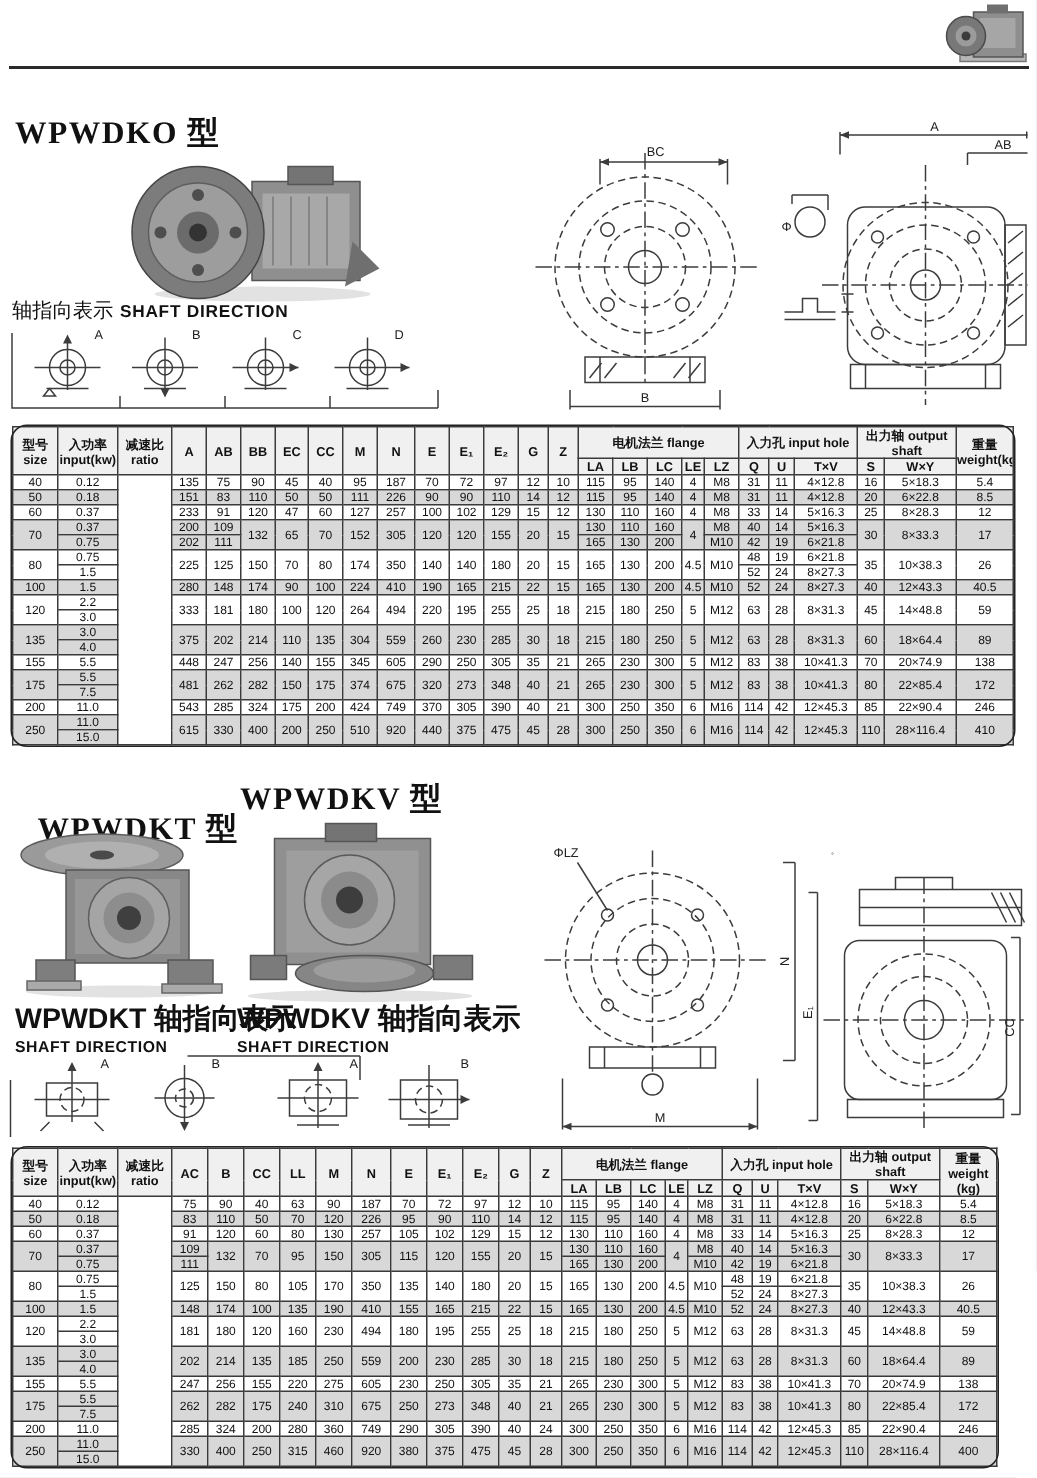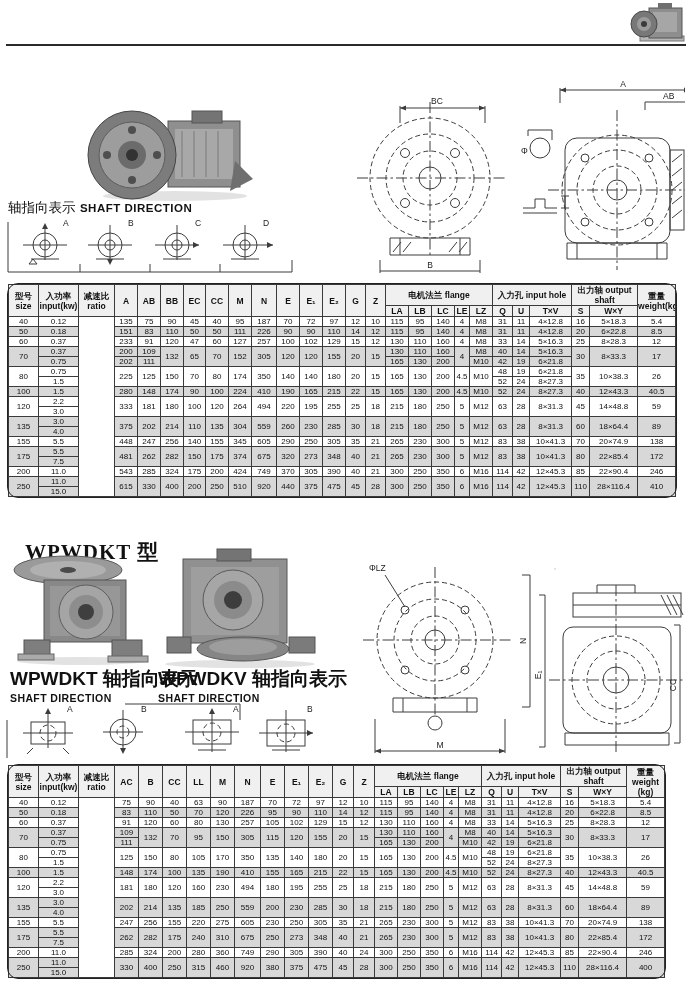--- a/index.html
+++ b/index.html
@@ -38,20 +38,21 @@
       <rect x="12" y="34" width="44" height="5" fill="#b5b5b5" stroke="#777"></rect>
       <rect x="21" y="6" width="33" height="30" fill="#8e8e8e" stroke="#555"></rect>
       <rect x="25" y="10" width="24" height="20" fill="#a6a6a6"></rect>
       <circle cx="16" cy="22" r="13" fill="#787878" stroke="#4a4a4a"></circle>
       <circle cx="16" cy="22" r="7" fill="#9b9b9b"></circle>
       <circle cx="16" cy="22" r="3" fill="#3c3c3c"></circle>
       <rect x="30" y="1" width="14" height="6" fill="#6f6f6f"></rect>
     </svg>
   </div>
 
+  <div class="title" style="left:10px;top:74px">WPWDKO 型</div>
 
   <div class="figure" style="left:80px;top:103px">
     <svg width="175" height="100" viewBox="0 0 175 100">
       <ellipse cx="95" cy="93" rx="72" ry="5" fill="#e2e2e2"></ellipse>
       <rect x="88" y="18" width="72" height="66" fill="#8f8f8f" stroke="#555"></rect>
       <rect x="95" y="26" width="58" height="50" fill="#a8a8a8"></rect>
       <line x1="102" y1="28" x2="102" y2="74" stroke="#7a7a7a"></line>
       <line x1="114" y1="28" x2="114" y2="74" stroke="#7a7a7a"></line>
       <line x1="126" y1="28" x2="126" y2="74" stroke="#7a7a7a"></line>
       <line x1="138" y1="28" x2="138" y2="74" stroke="#7a7a7a"></line>
@@ -596,20 +597,21 @@
           <td rowspan="2">28×116.4</td>
           <td rowspan="2">410</td>
         </tr>
         <tr class="sh">
           <td>15.0</td>
         </tr>
       </tbody>
     </table>
 
   <div class="title" style="left:25px;top:538px">WPWDKT 型</div>
+  <div class="title" style="left:160px;top:518px">WPWDKV 型</div>
 
   <div class="figure" style="left:10px;top:548px">
     <svg width="145" height="118" viewBox="0 0 145 118">
       <ellipse cx="72" cy="113" rx="65" ry="4" fill="#e2e2e2"></ellipse>
       <ellipse cx="58" cy="22" rx="54" ry="14" fill="#9a9a9a" stroke="#5c5c5c"></ellipse>
       <ellipse cx="58" cy="22" rx="38" ry="9" fill="#b0b0b0"></ellipse>
       <ellipse cx="58" cy="22" rx="8" ry="3" fill="#4a4a4a"></ellipse>
       <rect x="34" y="32" width="82" height="62" fill="#888" stroke="#555"></rect>
       <rect x="40" y="38" width="70" height="50" fill="#979797"></rect>
       <circle cx="76" cy="64" r="27" fill="#a5a5a5" stroke="#5e5e5e"></circle>

